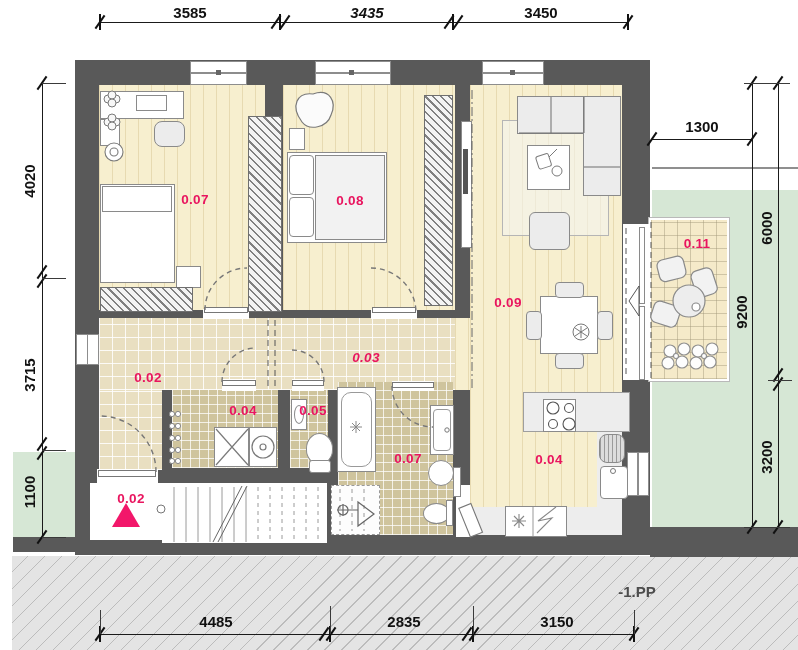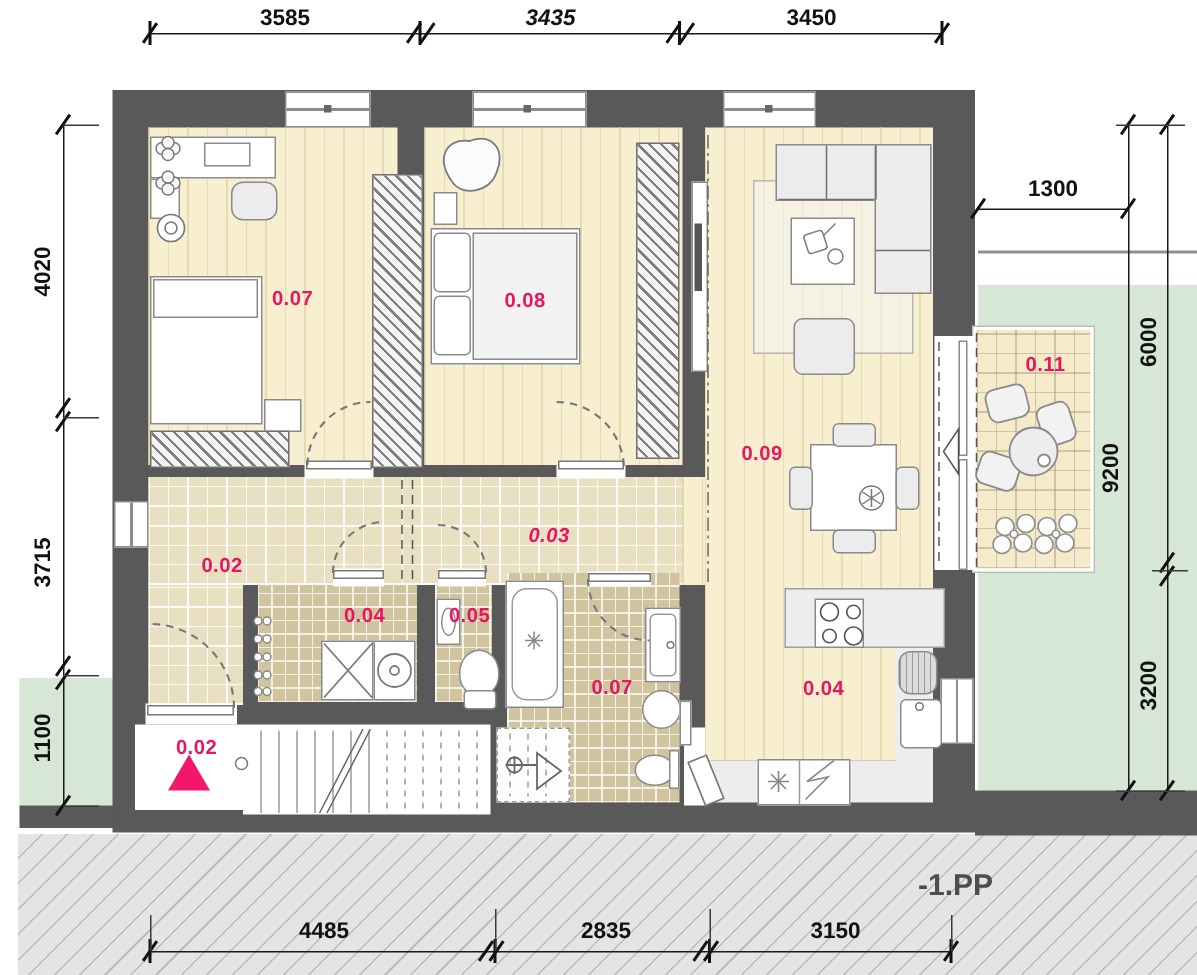--- a/index.html
+++ b/index.html
@@ -38,21 +38,21 @@
   .hatch-sm{position:absolute;background-color:#dcdcdc;border:1px solid #8a8a8a;border-radius:8px;
      background-image:repeating-linear-gradient(90deg,#9a9a9a 0 1px,transparent 1px 4px);}
   .dim-line{position:absolute;background:#1a1a1a;}
   .ext{position:absolute;background:#3a3a3a;}
   .tk{position:absolute;width:16px;height:2px;background:#111;transform:rotate(-55deg);}
   .tkv{position:absolute;width:2px;height:16px;background:#111;}
   .dth{position:absolute;transform:translate(-50%,-50%);font-weight:bold;font-size:15px;color:#111;white-space:nowrap;}
   .dtv{position:absolute;transform:translate(-50%,-50%) rotate(-90deg);font-weight:bold;font-size:15px;color:#111;white-space:nowrap;}
   .room-label{position:absolute;transform:translate(-50%,-50%);font-weight:bold;font-size:13.5px;
      color:#e9155f;letter-spacing:.3px;white-space:nowrap;}
-  .level-label{position:absolute;transform:translate(-50%,-50%);font-weight:bold;font-size:20px;color:#4d4d4d;}
+  .level-label{position:absolute;transform:translate(-50%,-50%);font-weight:bold;font-size:15px;color:#4d4d4d;}
   .tri{position:absolute;width:0;height:0;border-left:14px solid transparent;
      border-right:14px solid transparent;border-bottom:24px solid #f2176a;}
   .round{border-radius:50%;}
 </style>
 </head>
 <body>
 
 <div id="canvas">
 
   <div class="ground" style="left:12px;top:556px;width:786px;height:94px;"></div>

